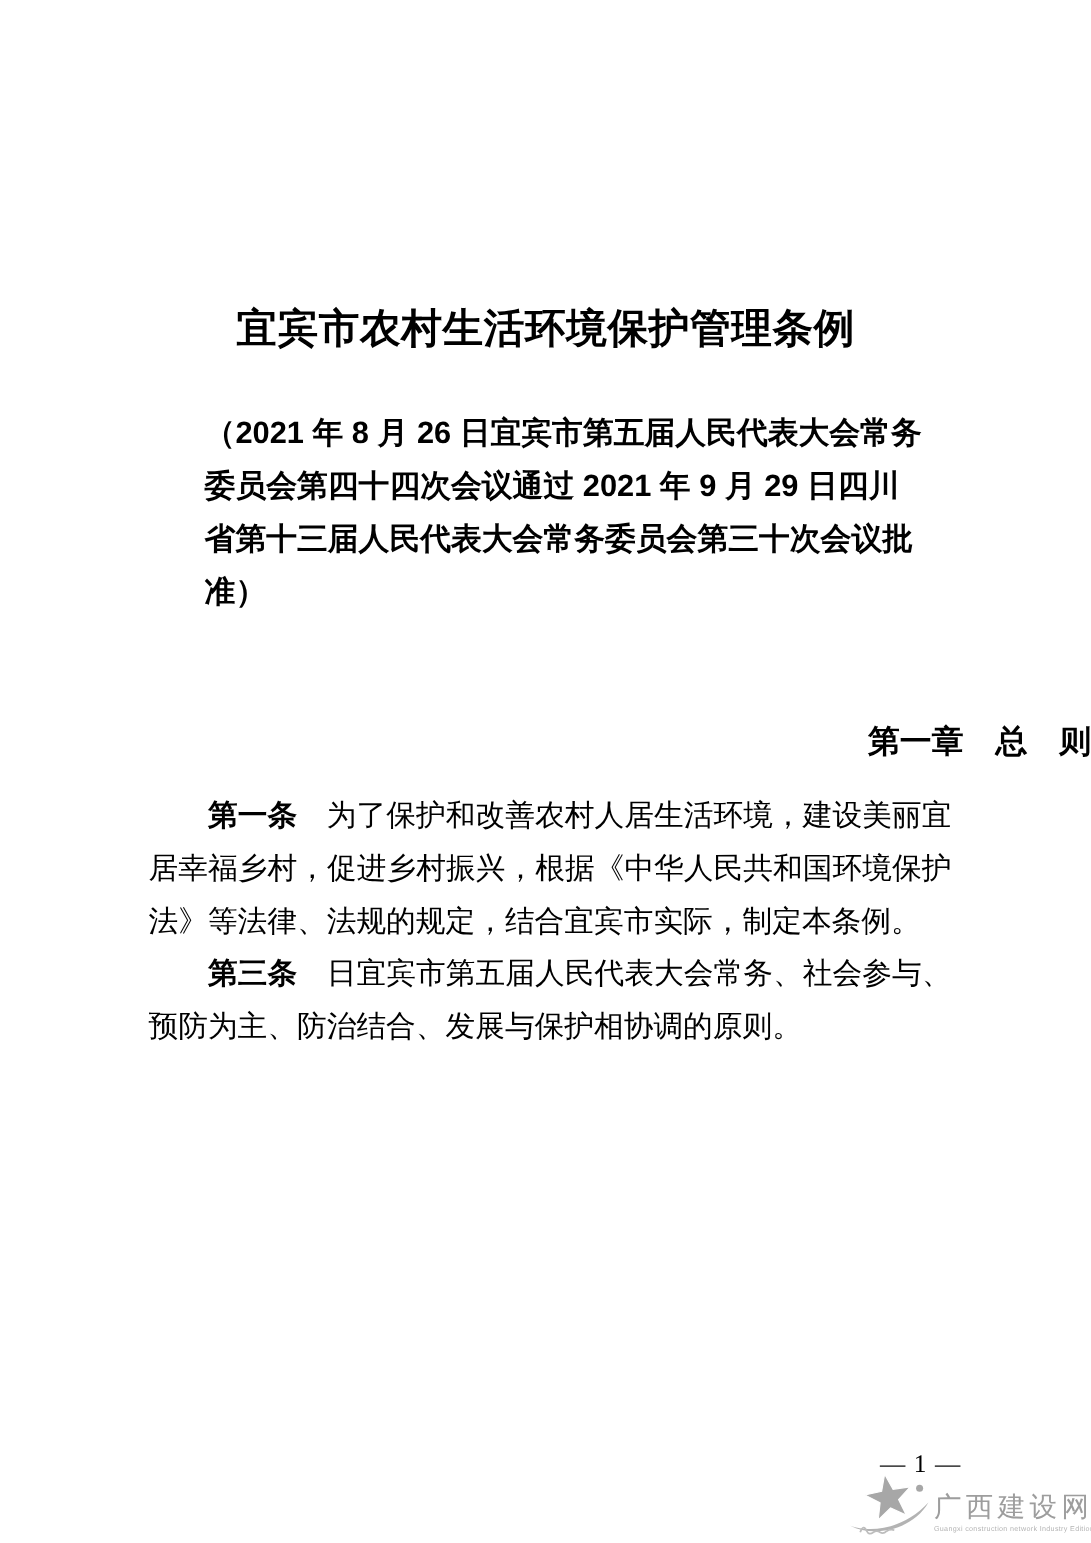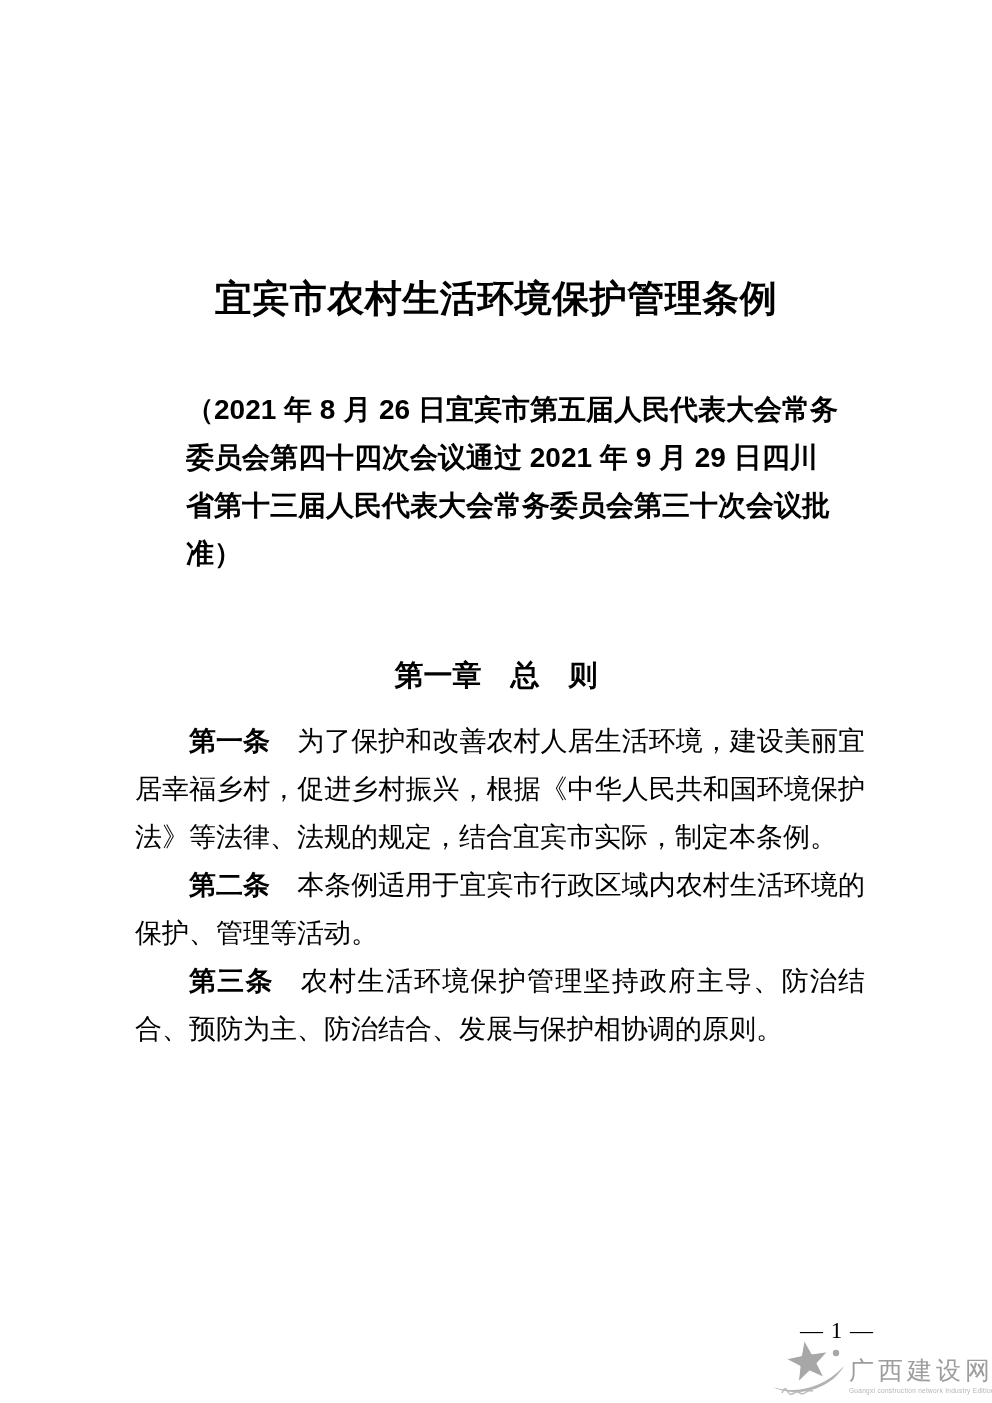--- a/index.html
+++ b/index.html
@@ -18,34 +18,34 @@
     margin: 0;
     text-align: center;
     font-family: "Liberation Sans", sans-serif;
     font-weight: 700;
     font-size: 37px;
     line-height: 46px;
     letter-spacing: 0.5px;
   }
   .preamble {
     position: absolute;
-    top: 386px; left: 186px; width: 666px;
+    top: 370px; left: 186px; width: 666px;
     margin: 0;
     font-family: "Liberation Sans", sans-serif;
     font-weight: 700;
     font-size: 28px;
     line-height: 48px;
     white-space: pre-line;
     text-align: left;
   }
   .chapter {
     position: absolute;
     top: 651px; left: 0; width: 100%;
     margin: 0;
-    text-align: center;
+    text-align: right;
     font-family: Liberation Sans, sans-serif;
     font-weight: 700;
     font-size: 29px;
     line-height: 48px;
   }
   .body-block {
     position: absolute;
     top: 717px; left: 135px; width: 730px;
     font-size: 27px;
     line-height: 48px;
@@ -106,24 +106,21 @@
 省第十三届人民代表大会常务委员会第三十次会议批
 准）</p>
 
   <h2 class="chapter">第一章　总　则</h2>
 
   <div class="body-block">
     <p>
       <span class="art-label">第一条</span><span>为了保护和改善农村人居生活环境，建设美丽宜居幸福乡村，促进乡村振兴，根据《中华人民共和国环境保护法》等法律、法规的规定，结合宜宾市实际，制定本条例。</span>
     </p>
     <p>
-      <span class="art-label">第二条</span><span>本条例适用于宜宾市行政区域内农村生活环境的保护、管理等活动。</span>
-    </p>
-    <p>
-      <span class="art-label">第三条</span><span>农村生活环境保护管理坚持政府主导、防治结合、预防为主、防治结合、发展与保护相协调的原则。</span>
+      <span class="art-label">第三条</span><span>日宜宾市第五届人民代表大会常务、社会参与、预防为主、防治结合、发展与保护相协调的原则。</span>
     </p>
   </div>
 
   <div class="page-number">— 1 —</div>
 
   <div class="watermark">
     <svg class="wm-star" width="78" height="66" viewBox="0 0 78 66">
       <path d="M3,51 C22,58 52,54 74,30 C60,55 24,62 3,51 Z" fill="#b3b3b3"></path>
       <polygon points="34.2,4.3 41.9,17.9 57.4,15.7 46.9,27.3 53.8,41.3 39.6,34.9 28.4,45.8 30.1,30.2 16.2,23.0 31.5,19.7" fill="#a7a7a7" stroke="#ffffff" stroke-width="1"></polygon>
       <circle cx="66" cy="17" r="3.2" fill="#a7a7a7"></circle>

